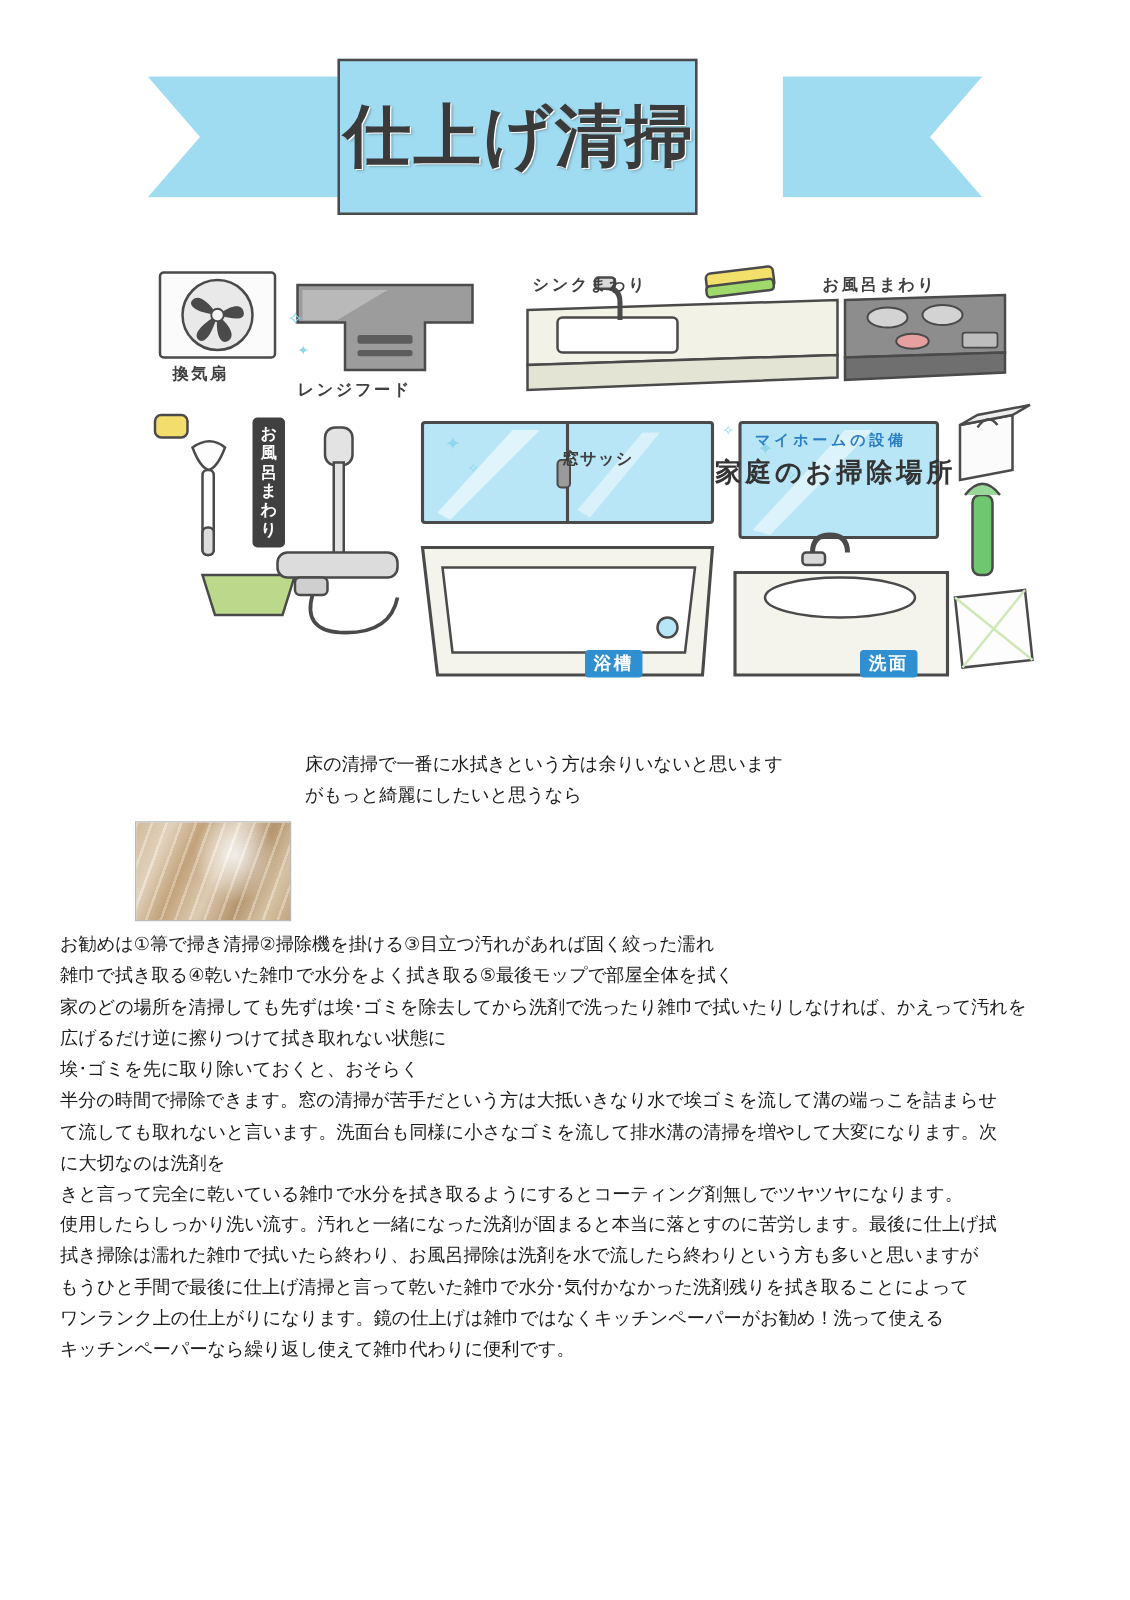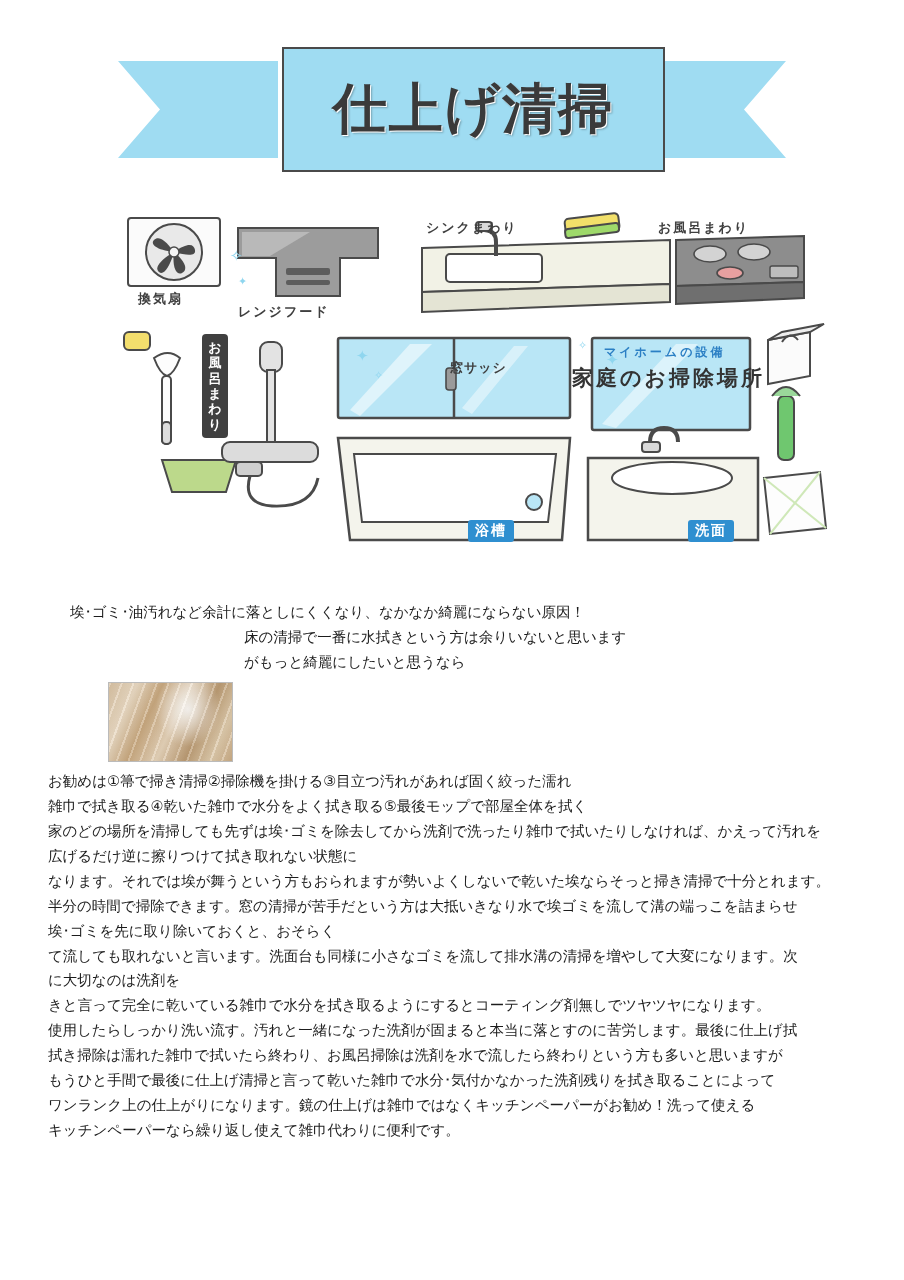--- a/index.html
+++ b/index.html
@@ -32,27 +32,26 @@
     left: 0;
     clip-path: polygon(0 0, 100% 0, 100% 100%, 0 100%, 42px 50%);
   }
   .ribbon-right {
     right: 0;
     clip-path: polygon(0 0, 100% 0, calc(100% - 42px) 50%, 100% 100%, 0 100%);
   }
   .banner-center {
     position: absolute;
     left: 152px; top: 0;
-    width: 383px; height: 125px;
+    width: 288px; height: 125px;
     background: #9fdcf2;
     border: 2px solid #4a4a4a;
     display: flex;
     align-items: center;
-    justify-content: center;
-    margin-left: 12px;
+    justify-content: flex-end;
   }
   .banner-title {
     font-family: "DejaVu Sans", sans-serif;
     font-size: 54px;
     font-weight: bold;
     letter-spacing: 2px;
     color: #3a3a3a;
     text-shadow: 1px 1px 0 #ffffff, 2px 2px 2px rgba(0,0,0,0.25);
   }
 
@@ -287,39 +286,37 @@
 
   <div class="badge" style="left:358px; top:310px;">浴槽</div>
   <div class="badge" style="left:578px; top:310px;">洗面</div>
 
   <div class="home-title sm" style="left:494px; top:134px;">マイホームの設備</div>
   <div class="home-title lg" style="left:462px; top:154px;">家庭のお掃除場所</div>
 </div>
 
 <div class="text-block">
 
-  <div class="ln indent">埃･ゴミ･油汚れなど余計に落としにくくなり、なかなか綺麗にならない原因！</div>
 
   <div style="position:relative; height:150px;">
     <div class="photo">
       <div class="photo-glow"></div>
     </div>
     <div class="para-right">
       <div class="ln">床の清掃で一番に水拭きという方は余りいないと思います</div>
       <div class="ln">がもっと綺麗にしたいと思うなら</div>
     </div>
   </div>
 
   <div class="ln" style="margin-top:-6px;">お勧めは①箒で掃き清掃②掃除機を掛ける③目立つ汚れがあれば固く絞った濡れ</div>
   <div class="ln">雑巾で拭き取る④乾いた雑巾で水分をよく拭き取る⑤最後モップで部屋全体を拭く</div>
   <div class="ln">家のどの場所を清掃しても先ずは埃･ゴミを除去してから洗剤で洗ったり雑巾で拭いたりしなければ、かえって汚れを</div>
   <div class="ln">広げるだけ逆に擦りつけて拭き取れない状態に</div>
-  <div class="ln">なります。それでは埃が舞うという方もおられますが勢いよくしないで乾いた埃ならそっと掃き清掃で十分とれます。</div>
+  <div class="ln">埃･ゴミを先に取り除いておくと、おそらく</div>
   <div class="ln">半分の時間で掃除できます。窓の清掃が苦手だという方は大抵いきなり水で埃ゴミを流して溝の端っこを詰まらせ</div>
-  <div class="ln">埃･ゴミを先に取り除いておくと、おそらく</div>
   <div class="ln">て流しても取れないと言います。洗面台も同様に小さなゴミを流して排水溝の清掃を増やして大変になります。次</div>
   <div class="ln">に大切なのは洗剤を</div>
   <div class="ln">きと言って完全に乾いている雑巾で水分を拭き取るようにするとコーティング剤無しでツヤツヤになります。</div>
   <div class="ln">使用したらしっかり洗い流す。汚れと一緒になった洗剤が固まると本当に落とすのに苦労します。最後に仕上げ拭</div>
   <div class="ln">拭き掃除は濡れた雑巾で拭いたら終わり、お風呂掃除は洗剤を水で流したら終わりという方も多いと思いますが</div>
   <div class="ln">もうひと手間で最後に仕上げ清掃と言って乾いた雑巾で水分･気付かなかった洗剤残りを拭き取ることによって</div>
   <div class="ln">ワンランク上の仕上がりになります。鏡の仕上げは雑巾ではなくキッチンペーパーがお勧め！洗って使える</div>
   <div class="ln">キッチンペーパーなら繰り返し使えて雑巾代わりに便利です。</div>
 </div>
 

